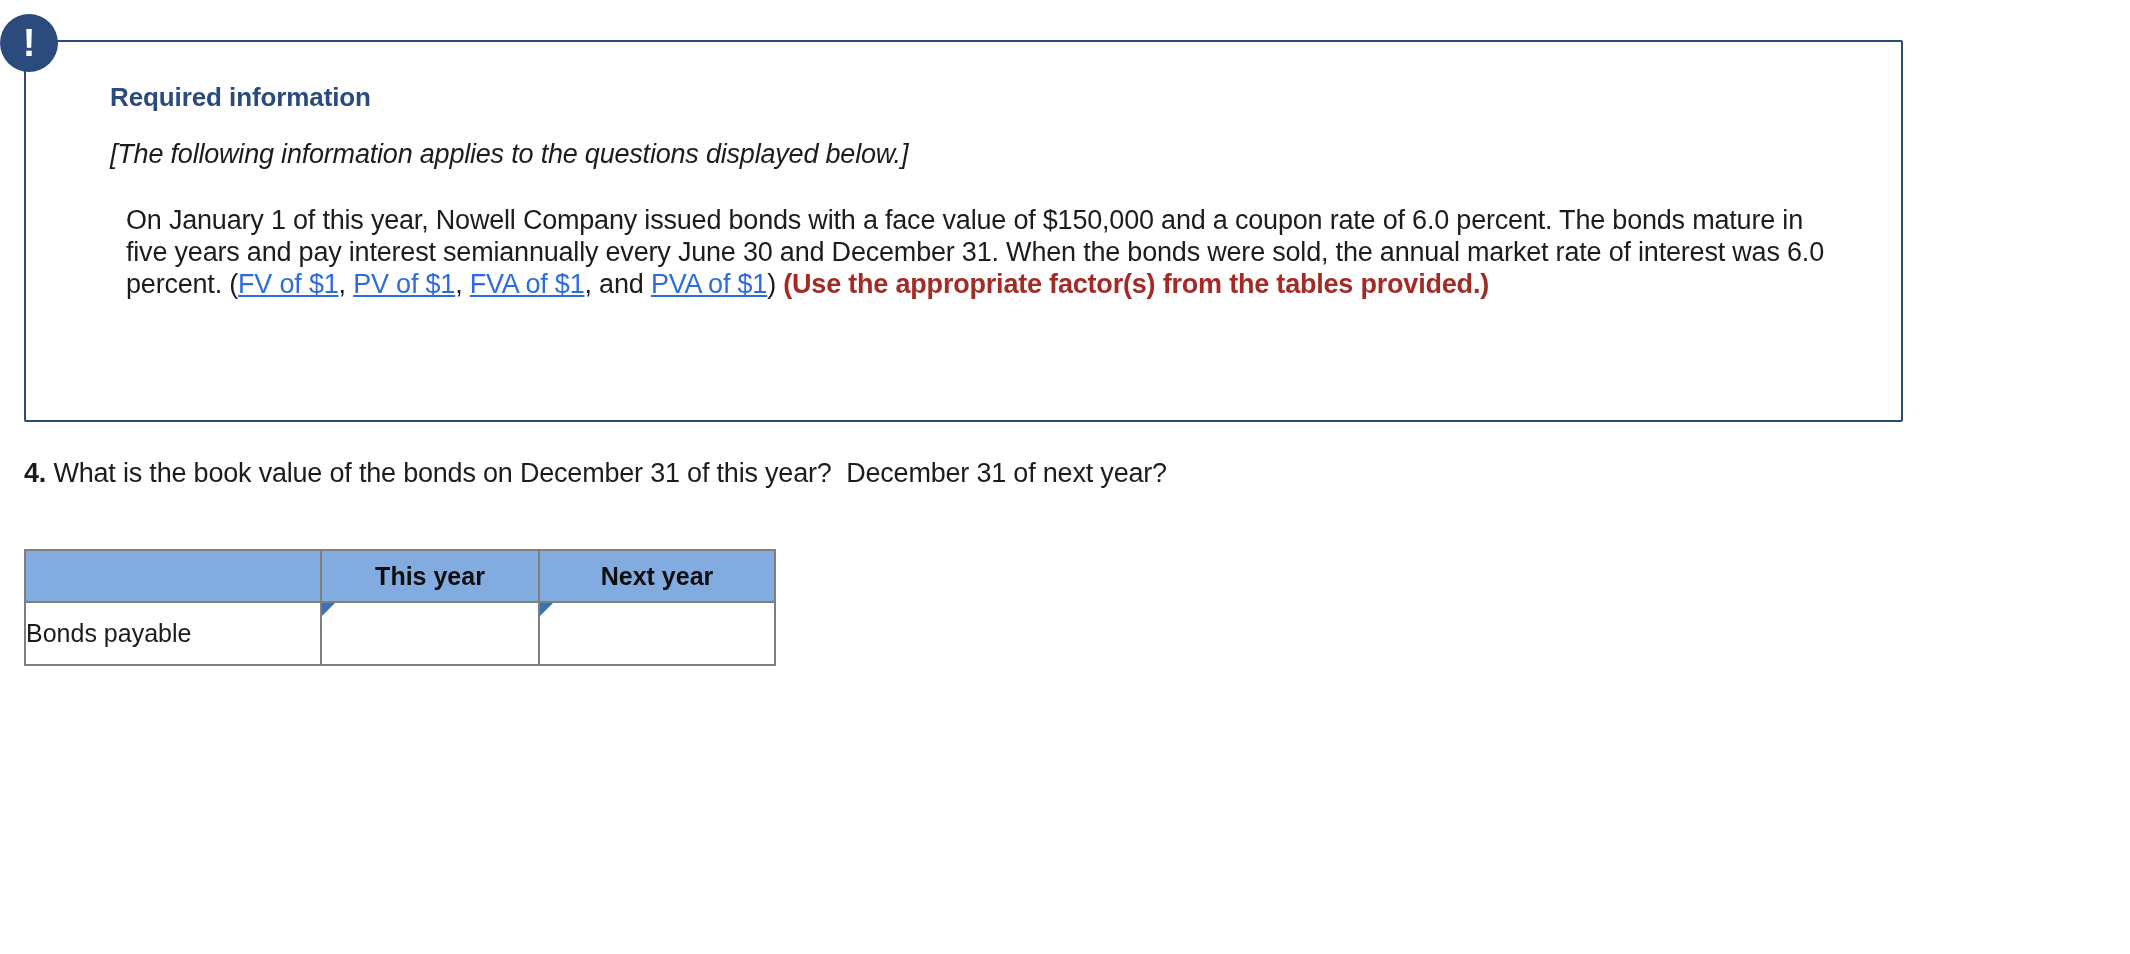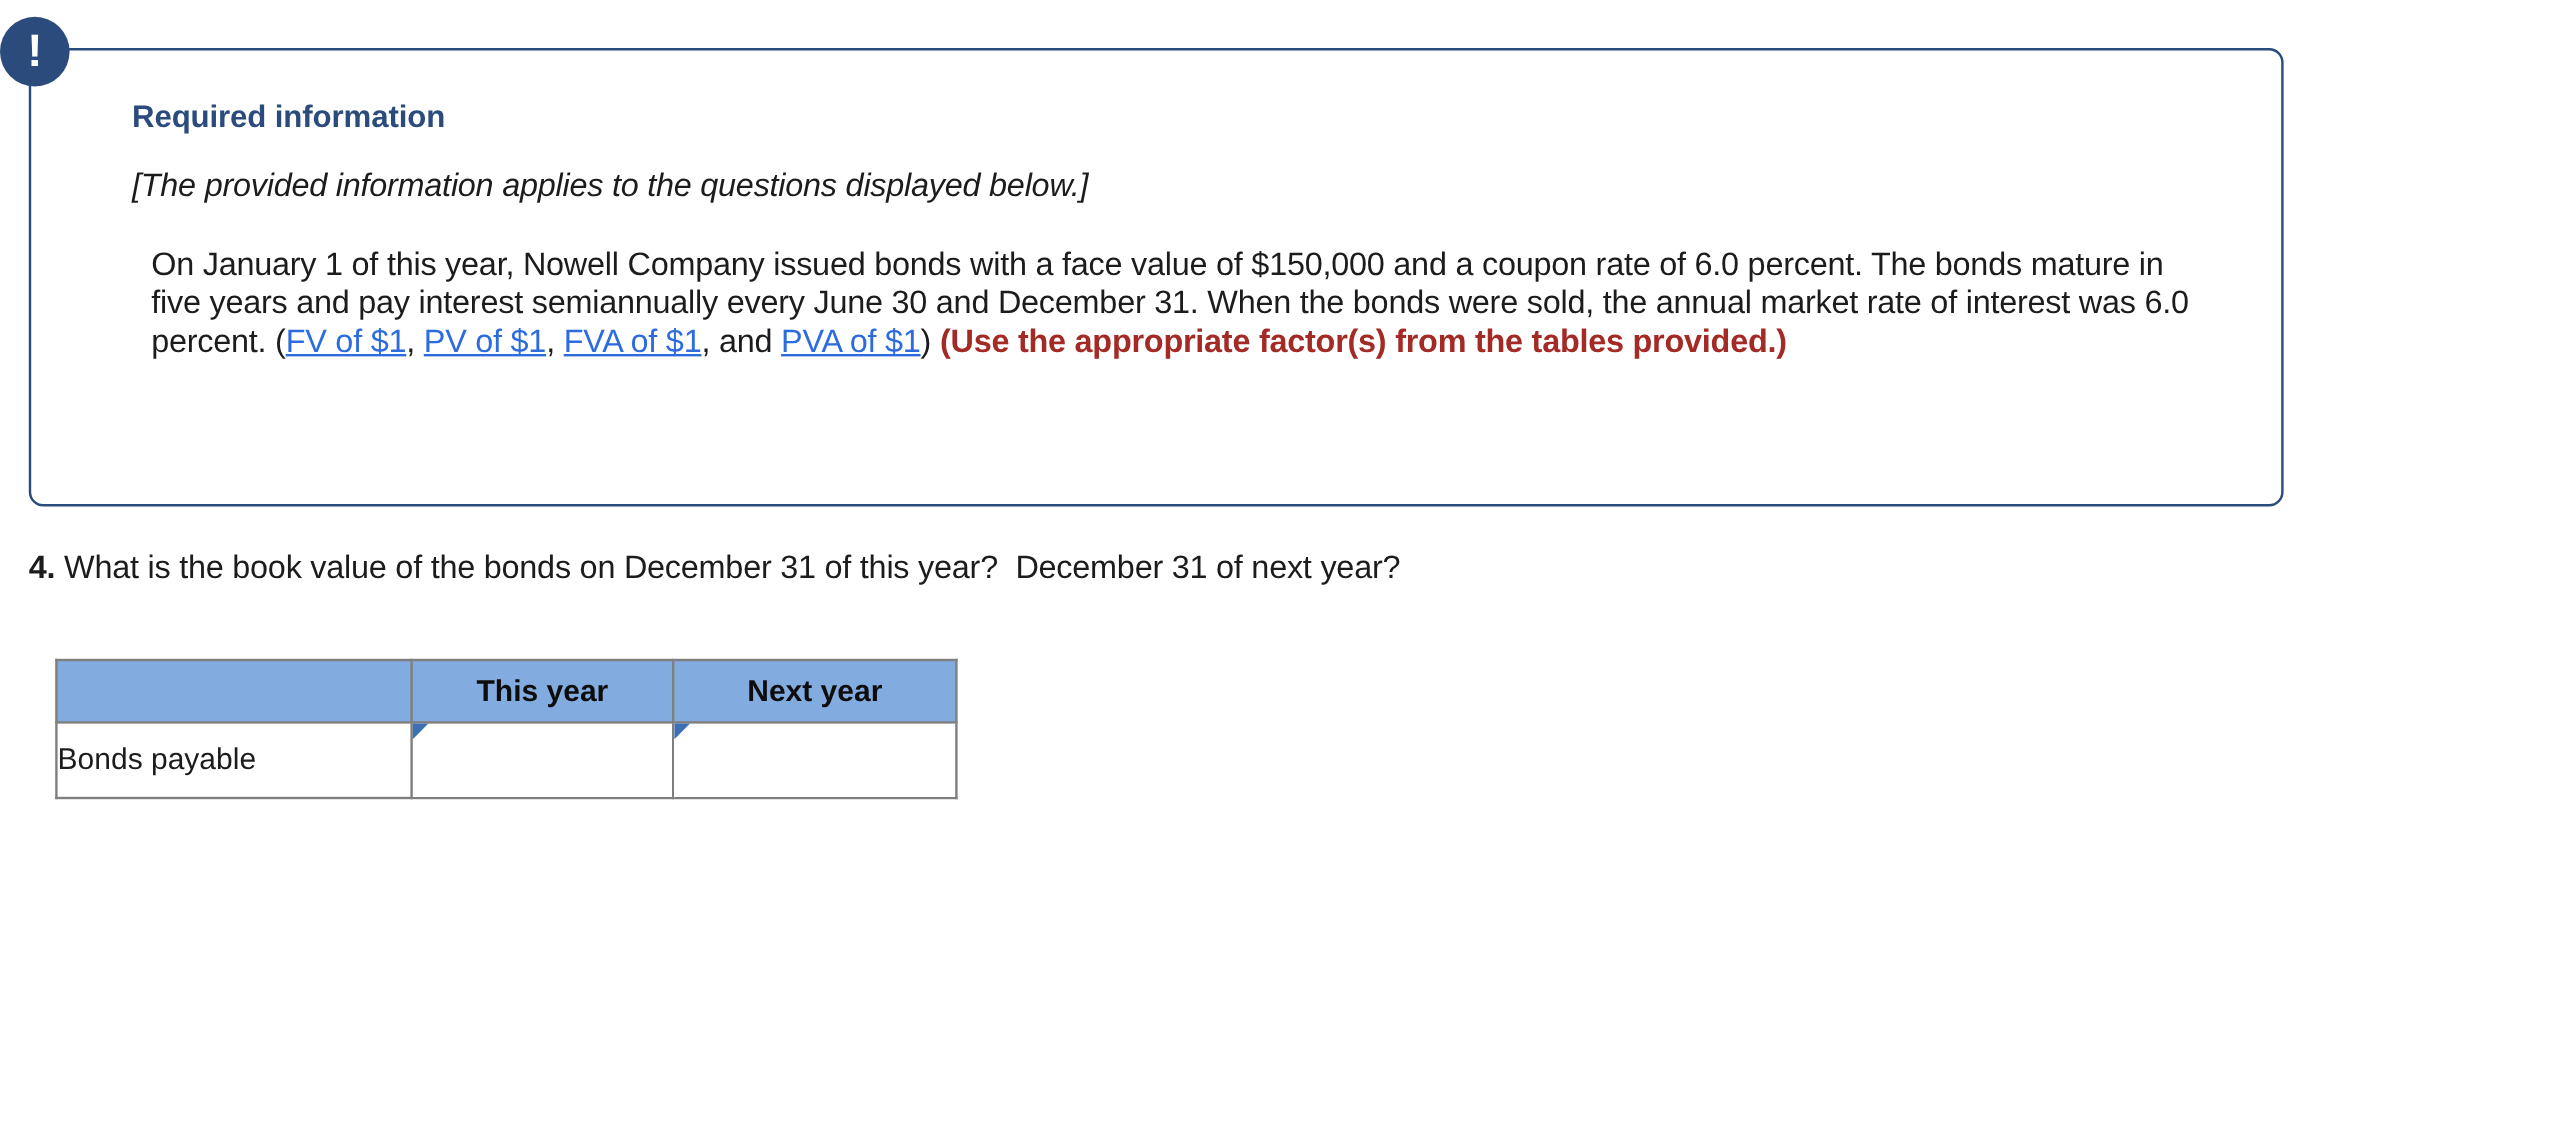--- a/index.html
+++ b/index.html
@@ -19,21 +19,21 @@
   
   .alert-wrap {
     position: absolute;
     left: 24px;
     top: 40px;
     width: 1879px;
     box-sizing: border-box;
   }
   .alert-box {
     border: 2px solid #2a4b7c;
-    border-radius: 12px;
+    border-radius: 2px;
     box-sizing: border-box;
     padding: 40px 34px 36px 84px;
     background: #ffffff;
     min-height: 382px;
   }
   .alert-badge {
     position: absolute;
     left: -24px;
     top: -26px;
     width: 58px;
@@ -91,21 +91,21 @@
     letter-spacing: -0.2px;
     white-space: pre;
   }
   .question-num {
     font-weight: bold;
   }
 
   
   .answer-table-wrap {
     position: absolute;
-    left: 46px;
+    left: 24px;
     top: 549px;
   }
   table.answer-table {
     border-collapse: collapse;
     table-layout: fixed;
     font-size: 24px;
   }
   table.answer-table th,
   table.answer-table td {
     border: 2px solid #7f7f7f;
@@ -161,21 +161,21 @@
     color: #1c1c1c;
   }
 </style>
 </head>
 <body>
 
 <div class="alert-wrap">
   <div class="alert-badge">!</div>
   <div class="alert-box">
     <div class="alert-title">Required information</div>
-    <div class="alert-sub">[The provided information applies to the questions displayed below.]</div>
+    <div class="alert-sub">[The following information applies to the questions displayed below.]</div>
     <p class="alert-body"><span>On January 1 of this year, Nowell Company issued bonds with a face value of $150,000  and a coupon rate of 6.0 percent. The bonds mature in five years and pay interest semiannually every June 30 and December 31. When the bonds were sold, the annual market rate of interest was 6.0 percent. (</span><a href="#">FV of $1</a><span>, </span><a href="#">PV of $1</a><span>, </span><a href="#">FVA of $1</a><span>, and </span><a href="#">PVA of $1</a><span>) </span><span class="emph-red">(Use the appropriate factor(s) from the tables provided.)</span></p>
   </div>
 </div>
 
 <div class="question-row"><span class="question-num">4.</span><span> What is the book value of the bonds on December 31 of this year?  December 31 of next year?</span></div>
 
 <div class="answer-table-wrap">
   <table class="answer-table">
     <thead>
       <tr>

